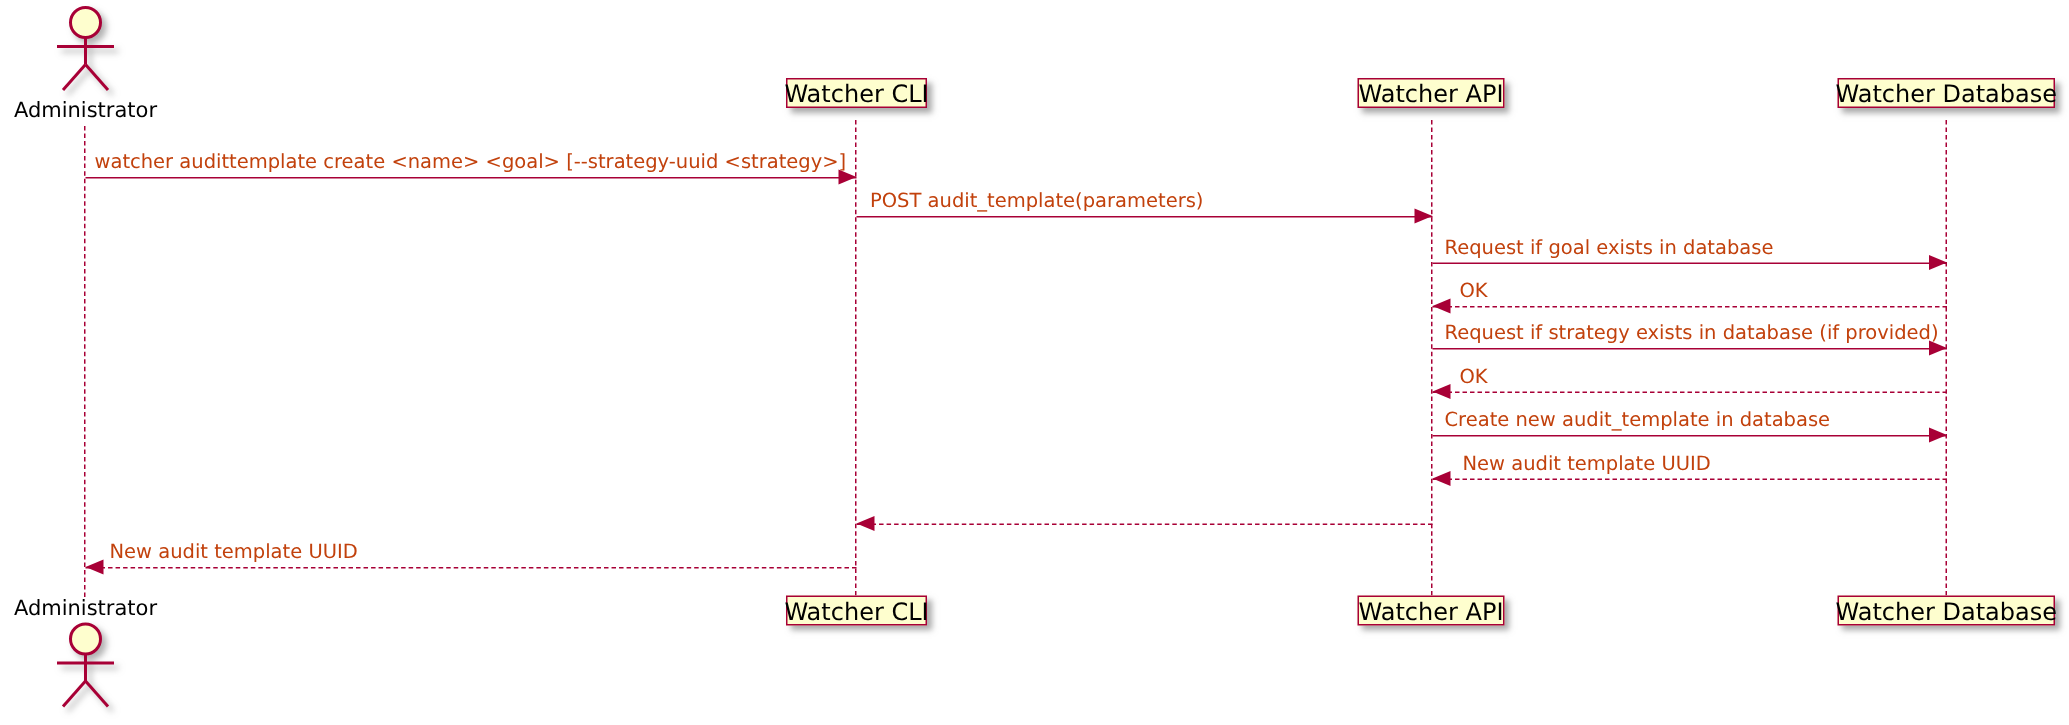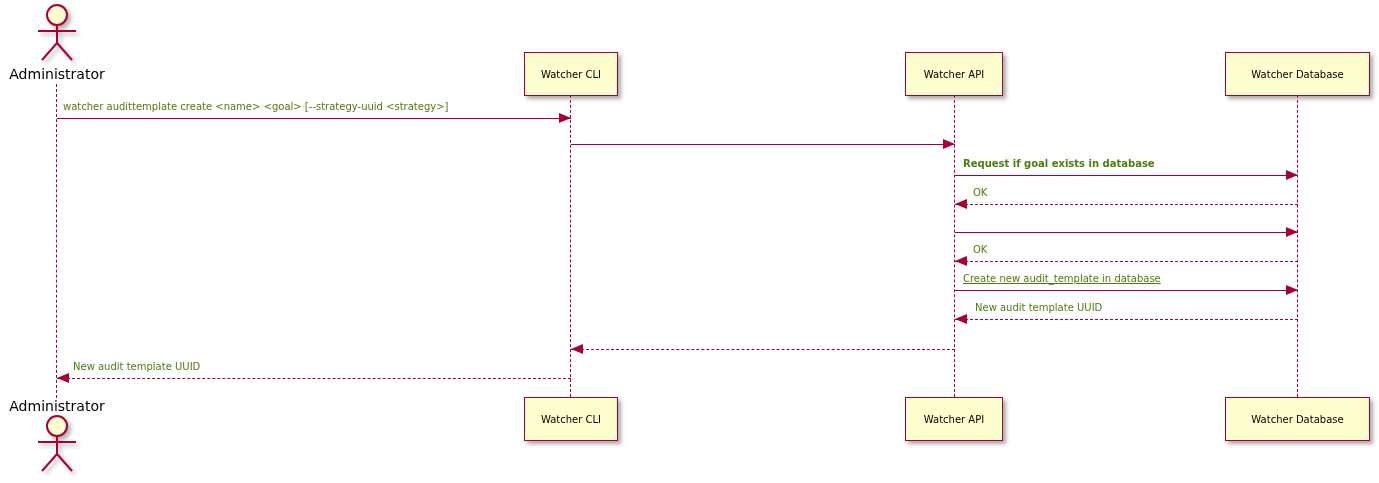--- a/index.html
+++ b/index.html
@@ -16,50 +16,50 @@
   }
 
   .lifeline {
     position: absolute;
     width: 0;
     border-left: 1px dashed #A80036;
   }
 
   .pbox {
     position: absolute;
-    height: 44px;
+    height: 20px;
     background: #FEFECE;
     border: 1.7px solid #A80036;
     box-shadow: 3px 3px 4px rgba(100,100,100,0.55);
     display: flex;
     align-items: center;
     justify-content: center;
-    font-size: 10px;
+    font-size: 16px;
     color: #000000;
     white-space: nowrap;
   }
 
   .actor-label {
     position: absolute;
     width: 114px;
     text-align: center;
     font-size: 14px;
     color: #000000;
     white-space: nowrap;
   }
 
   .actor-figure {
     position: absolute;
     filter: drop-shadow(3px 3px 2px rgba(100,100,100,0.5));
   }
 
   .msg-label {
     position: absolute;
-    font-size: 10px;
-    color: #4d7c0f;
+    font-size: 13px;
+    color: #c2410c;
     white-space: nowrap;
   }
 
   .msg-line {
     position: absolute;
     height: 0;
     border-top: 1px solid #A80036;
   }
   .msg-line.reply { border-top-style: dashed; }
 
@@ -101,39 +101,41 @@
     <span>Watcher API</span>
   </div>
   <div class="pbox" style="left:1225px; top:52px; width:145px;">
     <span>Watcher Database</span>
   </div>
 
   <div class="msg-label" style="left:63px; top:101px;">watcher audittemplate create &lt;name&gt; &lt;goal&gt; [--strategy-uuid &lt;strategy&gt;]</div>
   <div class="msg-line" style="left:57px; top:118px; width:514px;"></div>
   <div class="head-right" style="left:559px; top:113px;"></div>
 
+  <div class="msg-label" style="left:580px; top:127px;">POST audit_template(parameters)</div>
   <div class="msg-line" style="left:571px; top:144px; width:384px;"></div>
   <div class="head-right" style="left:943px; top:139px;"></div>
 
-  <div class="msg-label" style="left:963px; top:158px;font-weight:bold;">Request if goal exists in database</div>
+  <div class="msg-label" style="left:963px; top:158px;">Request if goal exists in database</div>
   <div class="msg-line" style="left:955px; top:175px; width:343px;"></div>
   <div class="head-right" style="left:1286px; top:170px;"></div>
 
   <div class="msg-label" style="left:973px; top:187px;">OK</div>
   <div class="msg-line reply" style="left:955px; top:204px; width:343px;"></div>
   <div class="head-left" style="left:955px; top:199px;"></div>
 
+  <div class="msg-label" style="left:963px; top:215px;">Request if strategy exists in database (if provided)</div>
   <div class="msg-line" style="left:955px; top:232px; width:343px;"></div>
   <div class="head-right" style="left:1286px; top:227px;"></div>
 
   <div class="msg-label" style="left:973px; top:244px;">OK</div>
   <div class="msg-line reply" style="left:955px; top:261px; width:343px;"></div>
   <div class="head-left" style="left:955px; top:256px;"></div>
 
-  <div class="msg-label" style="left:963px; top:273px;text-decoration:underline;">Create new audit_template in database</div>
+  <div class="msg-label" style="left:963px; top:273px;">Create new audit_template in database</div>
   <div class="msg-line" style="left:955px; top:290px; width:343px;"></div>
   <div class="head-right" style="left:1286px; top:285px;"></div>
 
   <div class="msg-label" style="left:975px; top:302px;">New audit template UUID</div>
   <div class="msg-line reply" style="left:955px; top:319px; width:343px;"></div>
   <div class="head-left" style="left:955px; top:314px;"></div>
 
   <div class="msg-line reply" style="left:571px; top:349px; width:384px;"></div>
   <div class="head-left" style="left:571px; top:344px;"></div>
 

